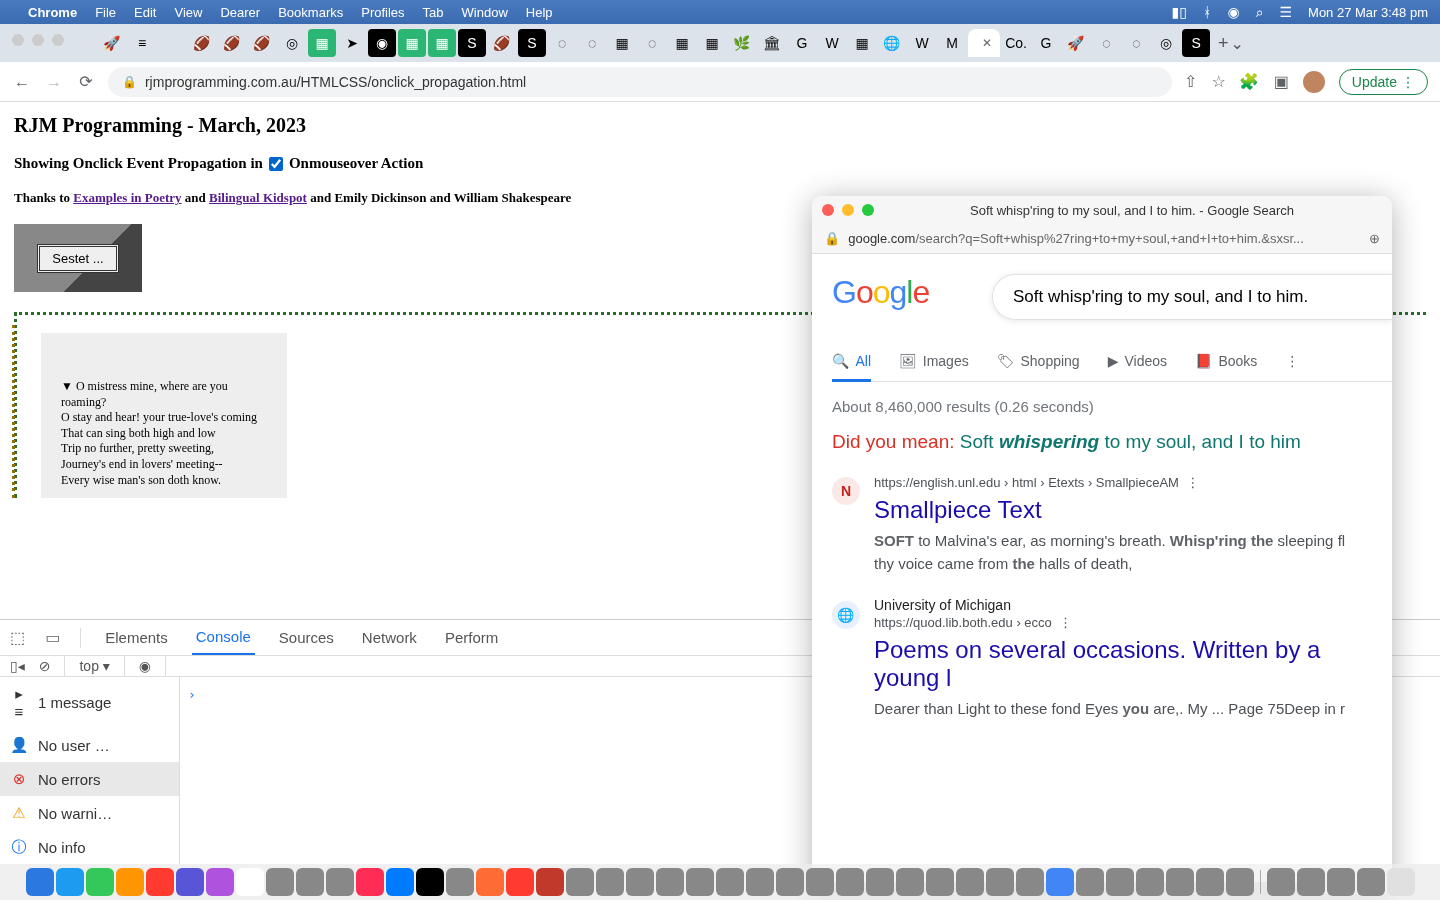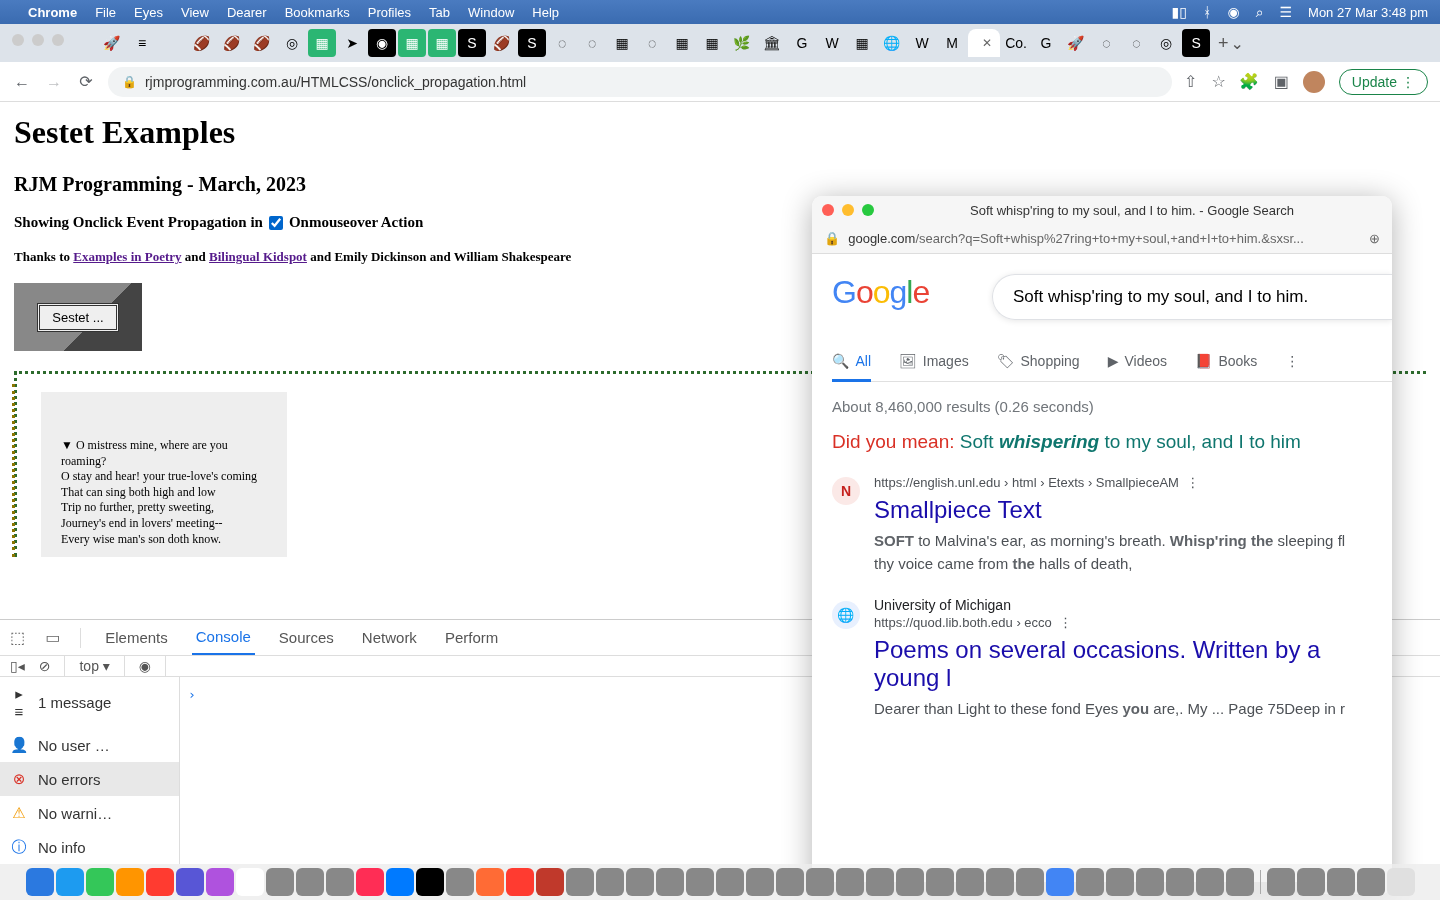--- a/index.html
+++ b/index.html
@@ -104,21 +104,21 @@
 .dock .dock-icon { width: 28px; height: 28px; border-radius: 6px; background: #888; flex-shrink: 0; }
 .dock .sep { width: 1px; height: 24px; background: #aaa; margin: 0 4px; }
 </style>
 </head>
 <body>
 
 <div class="menubar">
   <span class="apple"></span>
   <span class="menu-item app-name">Chrome</span>
   <span class="menu-item">File</span>
-  <span class="menu-item">Eyes</span>
+  <span class="menu-item">Edit</span>
   <span class="menu-item">View</span>
   <span class="menu-item">Dearer</span>
   <span class="menu-item">Bookmarks</span>
   <span class="menu-item">Profiles</span>
   <span class="menu-item">Tab</span>
   <span class="menu-item">Window</span>
   <span class="menu-item">Help</span>
   <div class="right">
     <span class="ico">▮▯</span>
     <span class="ico">ᚼ</span>
@@ -197,21 +197,20 @@
       <span style="width:22px;height:22px;border-radius:50%;background:#c0855e;display:inline-block"></span>
       <span class="update-btn">
           <span>Update</span> 
           <span>⋮</span>
         </span>
     </div>
   </div>
 
   <div class="page">
     <div class="page-inner">
-      <h1>Sestet Examples</h1>
       <h2>RJM Programming - March, 2023</h2>
       <div class="showing">
         <span>Showing Onclick Event Propagation in</span>
         <input type="checkbox" checked="" style="">
         <span>Onmouseover Action</span>
       </div>
       <div class="thanks">
         <span>Thanks to </span><a>Examples in Poetry</a><span> and </span><a>Bilingual Kidspot</a><span> and Emily Dickinson and William Shakespeare</span>
       </div>
       <div class="sestet-box">

